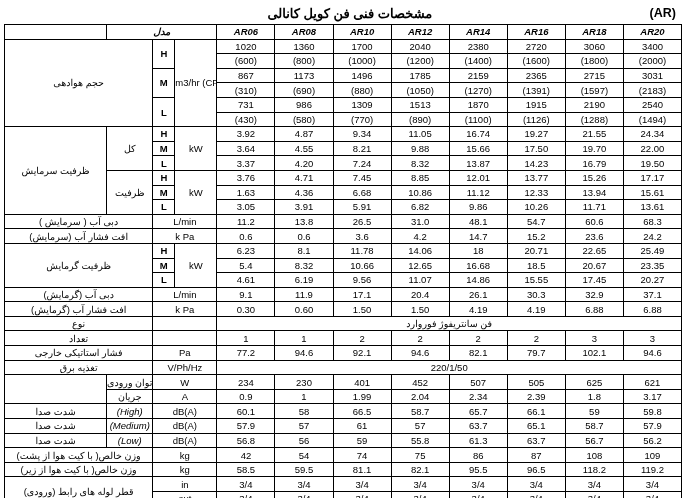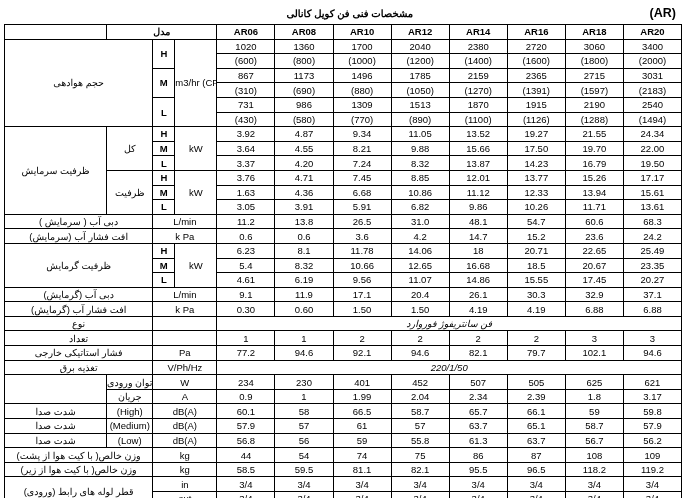--- a/index.html
+++ b/index.html
@@ -20,21 +20,21 @@
     align-items:center;
     justify-content:space-between;
     height:22px;
     padding:0 6px 0 6px;
     font-size:12px;
     font-weight:bold;
   }
   .topbar .title{
     flex:1;
     text-align:center;
-    font-size:10px;
+    font-size:13px;
     font-weight:bold;
   }
   .topbar .code{
     font-size:12.5px;
     font-weight:bold;
     direction:ltr;
   }
   table.spec{
     border-collapse:collapse;
     width:678px;
@@ -49,27 +49,28 @@
     padding:0;
     height:13.6px;
     line-height:13px;
     overflow:hidden;
     white-space:nowrap;
   }
   thead td{
     font-weight:bold;
     font-size:10px;
     height:17px;
+    font-style:italic;
   }
   td.num{direction:ltr;font-size:9.5px;}
   td.unit{font-size:9px;direction:ltr;}
   td.lbl{font-size:9.5px;margin-left:36px;}
   td.hml{font-size:9px;font-weight:bold;direction:ltr;}
-  td.ital{direction:ltr;font-size:9px;}
-  td.merge-center{font-size:9.5px;font-style:italic;}
+  td.ital{font-style:italic;direction:ltr;font-size:9px;}
+  td.merge-center{font-size:9.5px;}
 </style>
 </head>
 <body>
 
 <div class="page">
 
   <div class="topbar">
     <div class="code">(AR)</div>
     <div class="title">مشخصات فنی فن کویل کانالی</div>
     <div style="width:40px"></div>
@@ -169,21 +170,21 @@
         <td class="num">(890)</td>
         <td class="num">(770)</td>
         <td class="num">(580)</td>
         <td class="num">(430)</td>
       </tr>
 
       <tr>
         <td class="num">24.34</td>
         <td class="num">21.55</td>
         <td class="num">19.27</td>
-        <td class="num">13.52</td>
+        <td class="num">16.74</td>
         <td class="num">11.05</td>
         <td class="num">9.34</td>
         <td class="num">4.87</td>
         <td class="num">3.92</td>
         <td rowspan="3" class="unit">kW</td>
         <td class="hml">H</td>
         <td rowspan="3" class="lbl">کل</td>
         <td rowspan="6" class="lbl">ظرفیت سرمایش</td>
       </tr>
       <tr>
@@ -439,21 +440,21 @@
       </tr>
 
       <tr>
         <td class="num">109</td>
         <td class="num">108</td>
         <td class="num">87</td>
         <td class="num">86</td>
         <td class="num">75</td>
         <td class="num">74</td>
         <td class="num">54</td>
-        <td class="num">44</td>
+        <td class="num">42</td>
         <td colspan="2" class="unit">kg</td>
         <td colspan="2" class="lbl">وزن خالص( با کیت هوا از پشت)</td>
       </tr>
       <tr>
         <td class="num">119.2</td>
         <td class="num">118.2</td>
         <td class="num">96.5</td>
         <td class="num">95.5</td>
         <td class="num">82.1</td>
         <td class="num">81.1</td>

